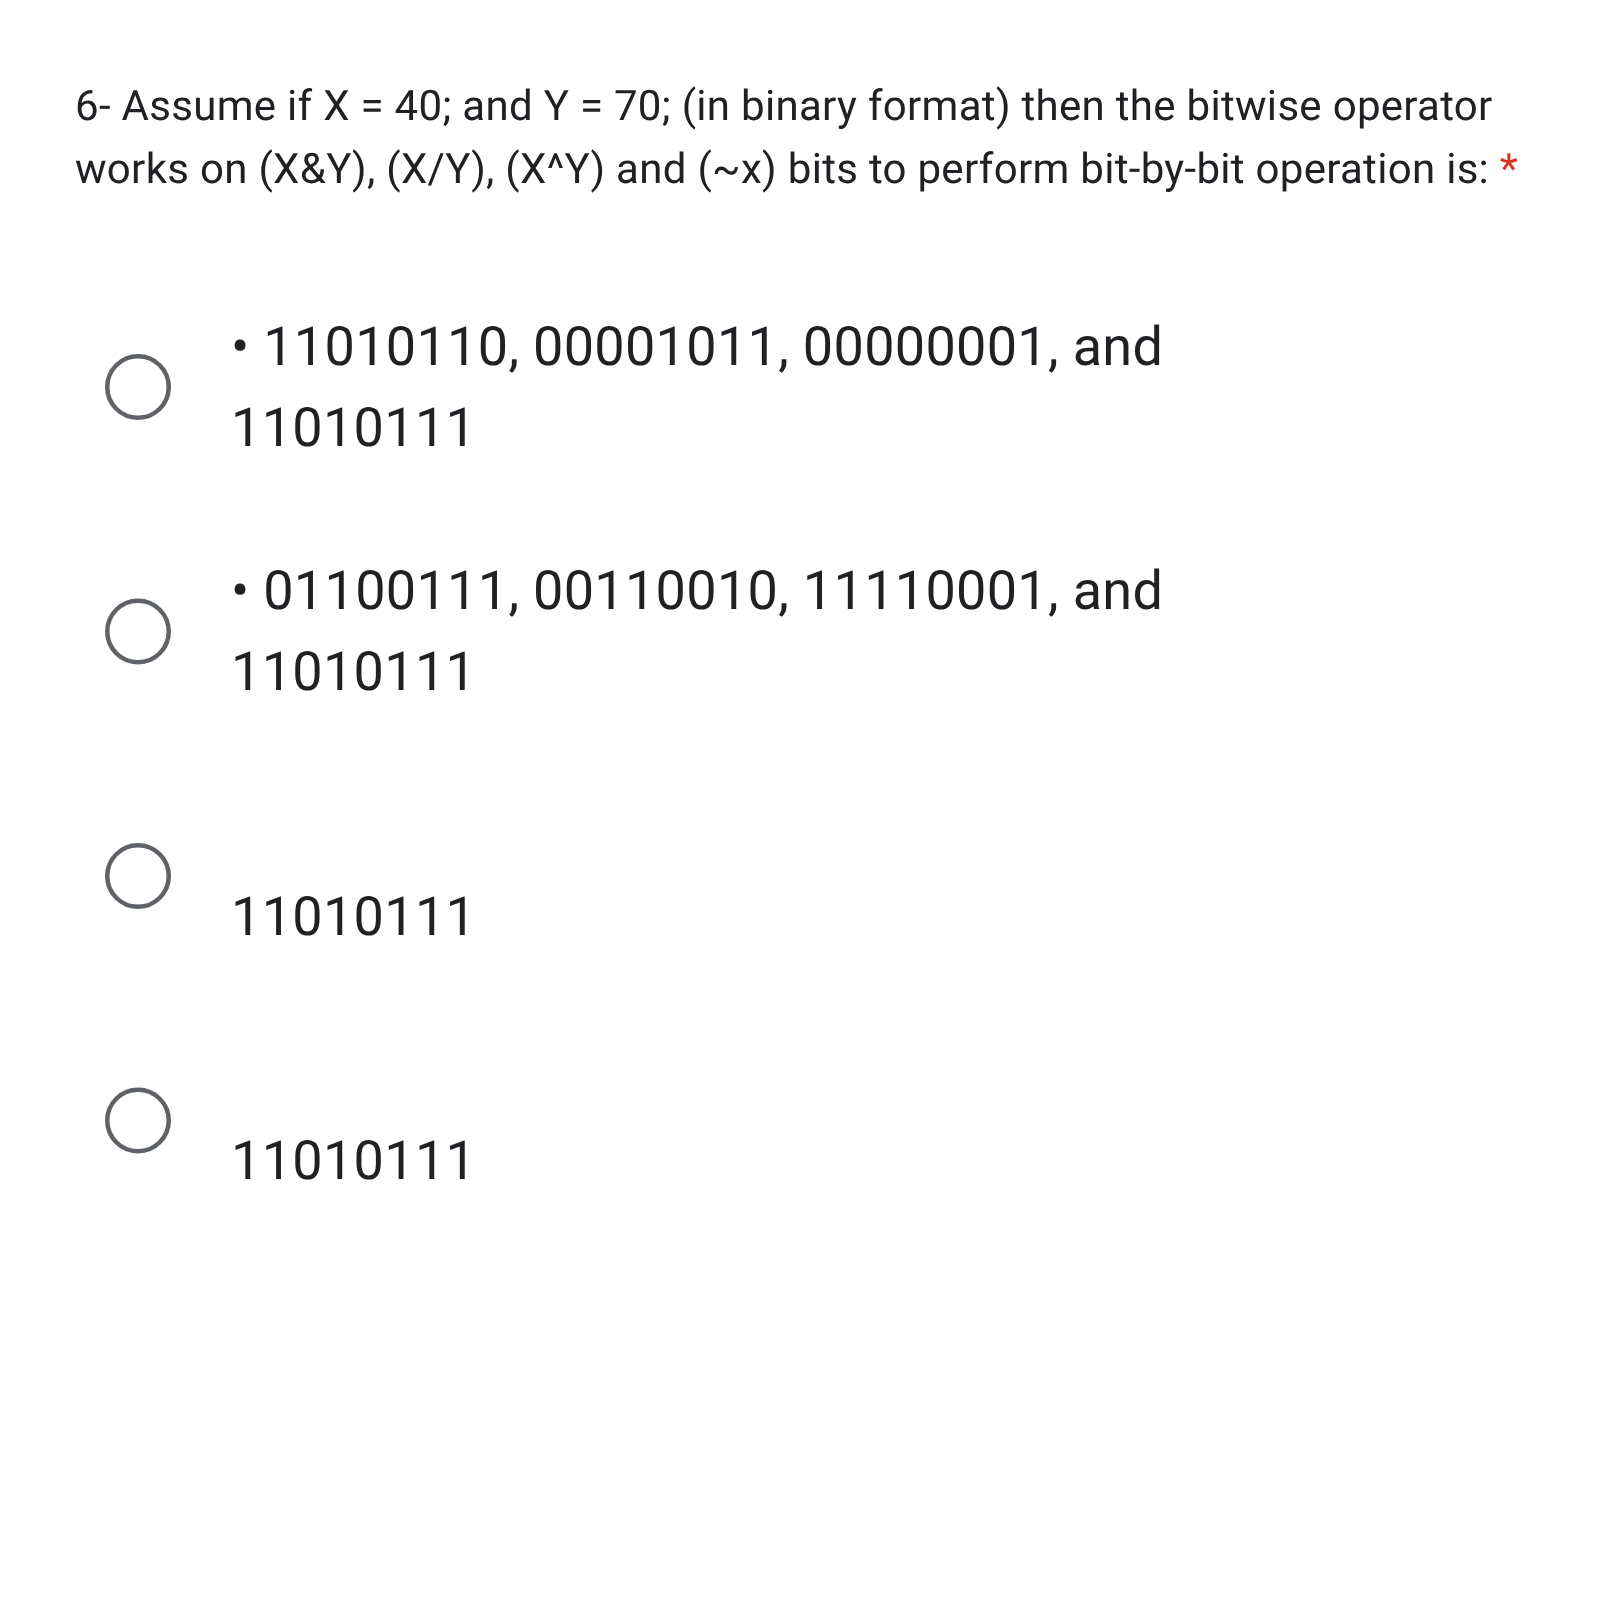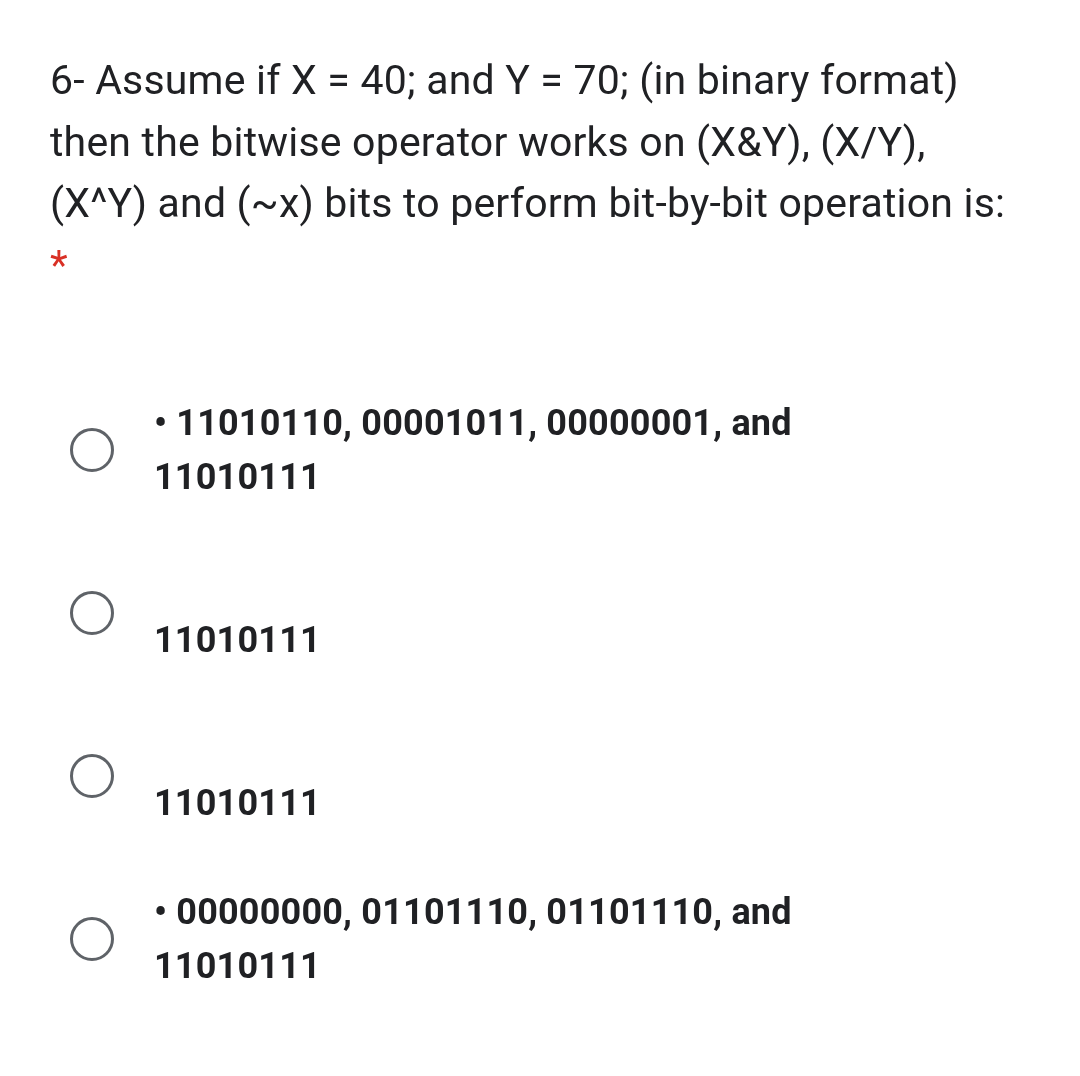--- a/index.html
+++ b/index.html
@@ -9,31 +9,30 @@
     }
     body {
       font-family: 'Roboto', 'Segoe UI', Arial, sans-serif;
       background: #ffffff;
       width: 1080px;
       height: 1076px;
       padding: 50px 50px;
       color: #202124;
     }
     .question-text {
-      font-size: 41px;
+      font-size: 28px;
       line-height: 1.5;
       color: #202124;
       letter-spacing: 0.2px;
     }
     .required {
       color: #d93025;
     }
     .options-container {
-      margin-top: 100px;
-      font-weight: bold;
+      margin-top: 70px;
     }
     .option {
       display: flex;
       align-items: center;
       margin-bottom: 55px;
     }
     .radio-circle {
       width: 44px;
       height: 44px;
       border: 3px solid #5f6368;
@@ -61,33 +60,33 @@
     <div class="radio-circle"></div>
     <div class="option-text">
       <span>• 11010110, 00001011, 00000001, and</span><br>
       <span>11010111</span>
     </div>
   </div>
 
   <div class="option">
     <div class="radio-circle"></div>
     <div class="option-text">
-      <br>
+      <span>• 01100111, 00110010, 11110001, and</span><br>
       <span>11010111</span>
     </div>
   </div>
 
   <div class="option">
     <div class="radio-circle"></div>
     <div class="option-text">
       <br>
       <span>11010111</span>
     </div>
   </div>
 
   <div class="option">
     <div class="radio-circle"></div>
     <div class="option-text">
-      <span>• 00000000, 01101110, 01101110, and</span><br>
+      <br>
       <span>11010111</span>
     </div>
   </div>
 </div>
 
 </body></html>

